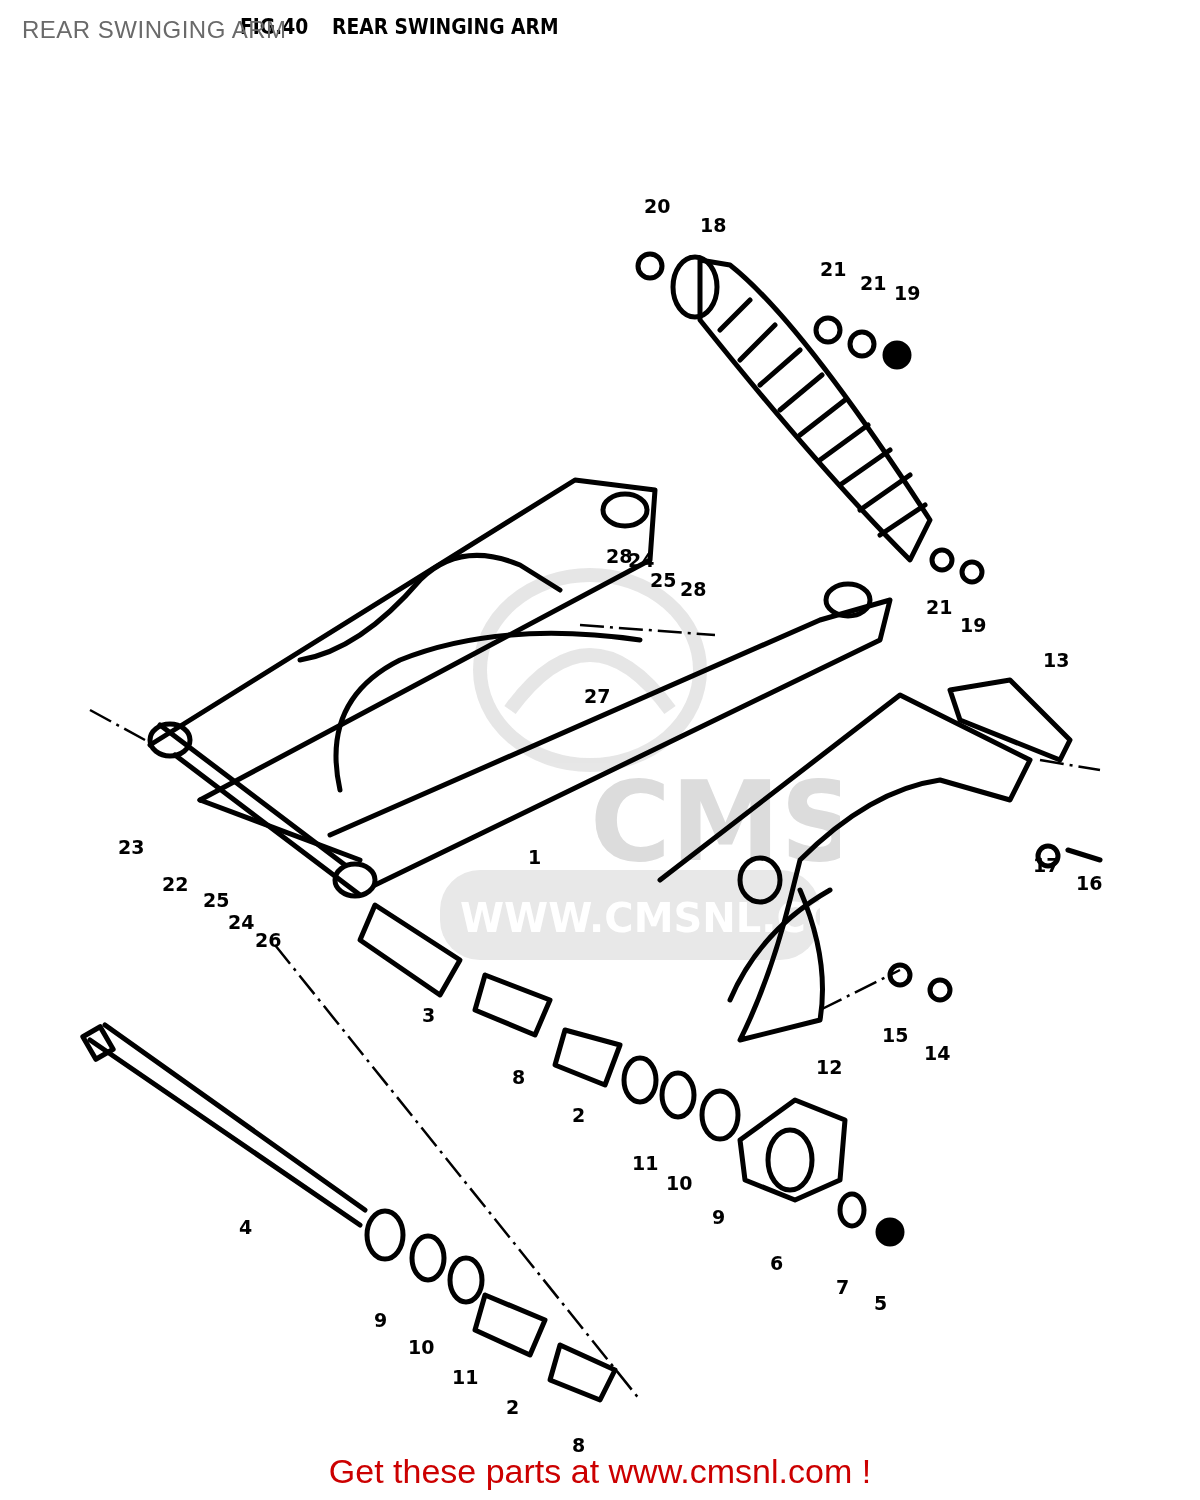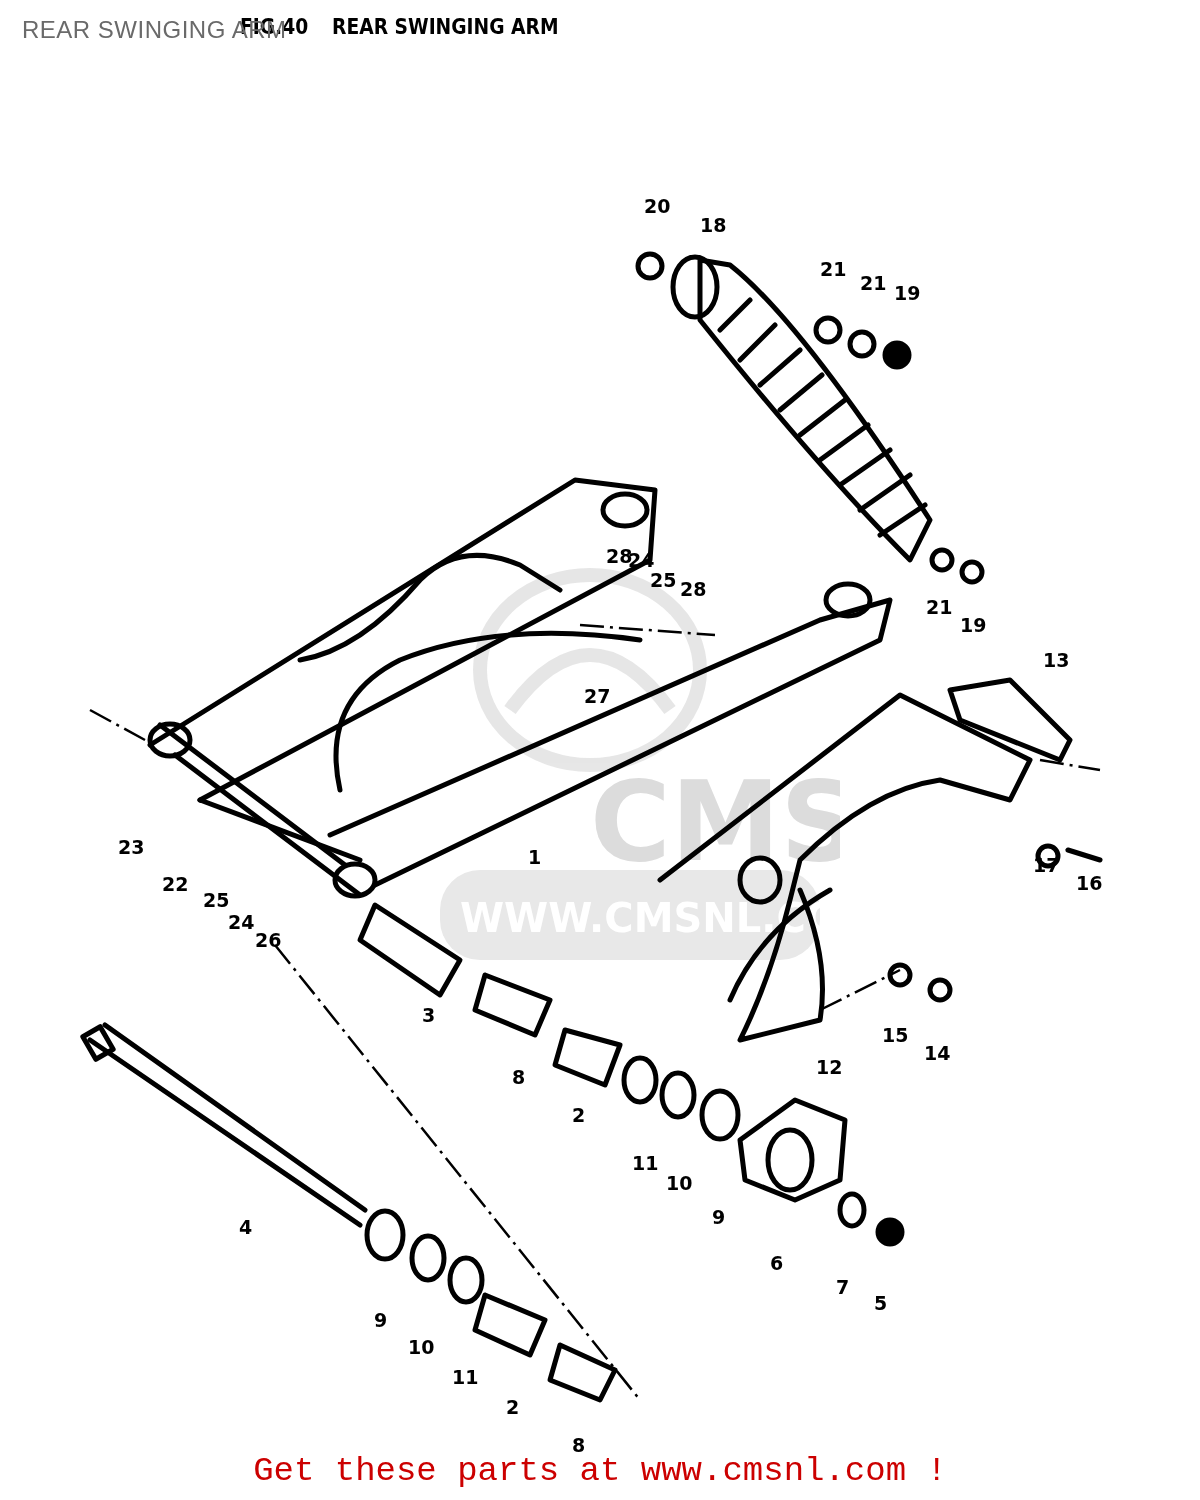--- a/index.html
+++ b/index.html
@@ -7,21 +7,21 @@
            font-family: "Liberation Sans", sans-serif; }
     .overlay-title { position: absolute; left: 22px; top: 16px; font-size: 24px;
                      color: #6a6a6a; letter-spacing: 0.5px; z-index: 5; }
     .fig-title { position: absolute; left: 240px; top: 14px; font-size: 22px; font-weight: bold;
                  color: #000; font-family: "DejaVu Sans", sans-serif; letter-spacing: 0px; transform: scaleX(0.85);
                  transform-origin: left top; }
     .fig-title span { margin-right: 28px; }
     svg.diagram { position: absolute; left: 0; top: 0; }
     .callout { font-family: "DejaVu Sans", sans-serif; font-weight: bold; font-size: 19px; fill: #000; }
     .footer { position: absolute; left: 0; width: 1200px; top: 1452px; text-align: center;
-              font-size: 34px; color: #cc0000; font-family: Liberation Mono, monospace; }
+              font-size: 34px; color: #cc0000; font-family: Liberation Sans, sans-serif; }
     .watermark { position: absolute; left: 440px; top: 560px; width: 400px; height: 420px; pointer-events: none; }
   </style>
 </head>
 <body>
 
 <div class="overlay-title">REAR SWINGING ARM</div>
 <div class="fig-title">
   <span>FIG.40</span><span>REAR SWINGING ARM</span>
 </div>
 

